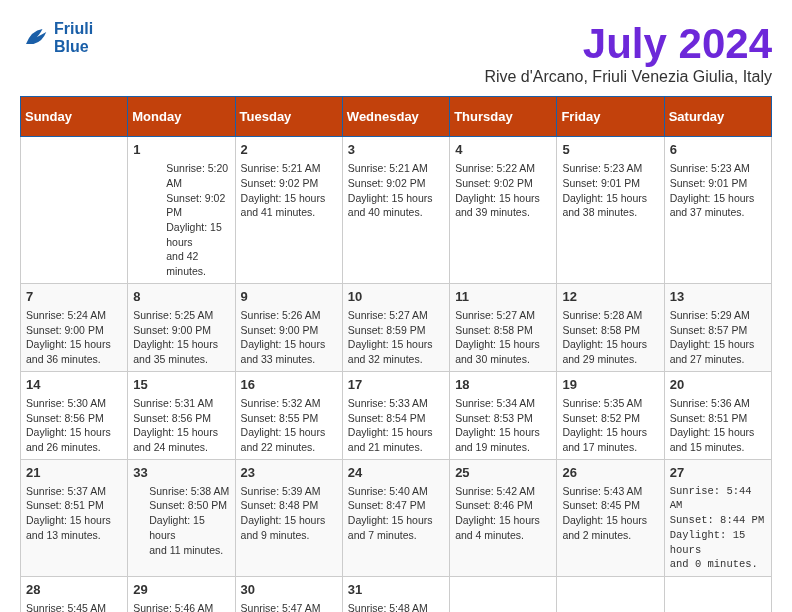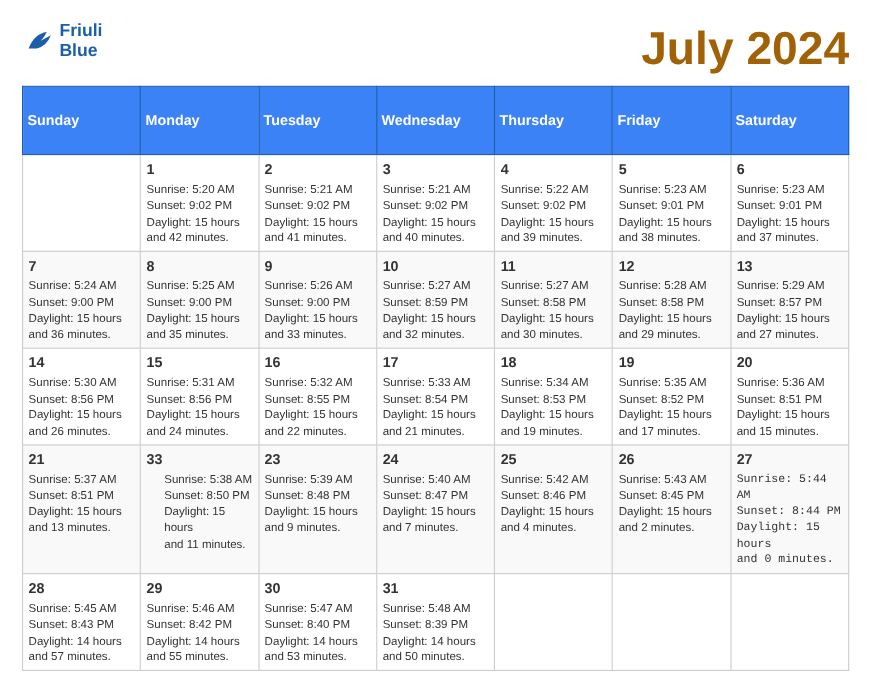--- a/index.html
+++ b/index.html
@@ -24,35 +24,35 @@
     .logo-bird {
       width: 30px;
       height: 30px;
     }
     .title-block {
       text-align: right;
     }
     .calendar-title {
       font-size: 42px;
       font-weight: bold;
-      color: #a16207;
+      color: #6d28d9;
     }
     .calendar-subtitle {
       font-size: 16px;
       color: #333;
     }
     table {
       width: 100%;
       border-collapse: collapse;
       font-size: 11px;
     }
     thead tr th {
-      background-color: #3b82f6;
+      background-color: #c2410c;
       color: #fff;
-      padding: 23px 4px;
+      padding: 12px 4px;
       text-align: left;
       font-size: 13px;
       font-weight: bold;
       border: 1px solid #1a5fa8;
     }
     tbody tr td {
       vertical-align: top;
       border: 1px solid #ccc;
       padding: 4px 5px;
       min-height: 80px;
@@ -89,41 +89,42 @@
     <svg class="logo-bird" viewBox="0 0 40 40" xmlns="http://www.w3.org/2000/svg">
       <path d="M8 28 Q15 10 30 8 Q25 18 20 20 Q28 16 35 12 Q30 25 18 28 Z" fill="#1a5fa8"></path>
     </svg>
     <div>
       <div style="font-size:16px;font-weight:bold;color:#1a5fa8;line-height:1.1;">Friuli</div>
       <div style="font-size:16px;font-weight:bold;color:#1a5fa8;line-height:1.1;">Blue</div>
     </div>
   </div>
   <div class="title-block">
     <div class="calendar-title">July 2024</div>
+    <div class="calendar-subtitle">Rive d'Arcano, Friuli Venezia Giulia, Italy</div>
   </div>
 </div>
 
 <table>
   <thead>
     <tr>
     <th>Sunday</th>
         <th>Monday</th>
         <th>Tuesday</th>
         <th>Wednesday</th>
         <th>Thursday</th>
         <th>Friday</th>
         <th>Saturday</th>
       </tr>
   </thead>
   <tbody id="calendar-body">
   <tr>
         <td class="empty-cell"></td>
         <td>
           <span class="day-number">1</span>
-          <div class="day-info" style="white-space: pre-line;">Sunrise: 5:20 AM
+          <div class="day-info" style="white-space: pre-line; margin-left: 33px;">Sunrise: 5:20 AM
 Sunset: 9:02 PM
 Daylight: 15 hours
 and 42 minutes.</div>
         </td>
         <td>
           <span class="day-number">2</span>
           <div class="day-info" style="white-space: pre-line;">Sunrise: 5:21 AM
 Sunset: 9:02 PM
 Daylight: 15 hours
 and 41 minutes.</div>

